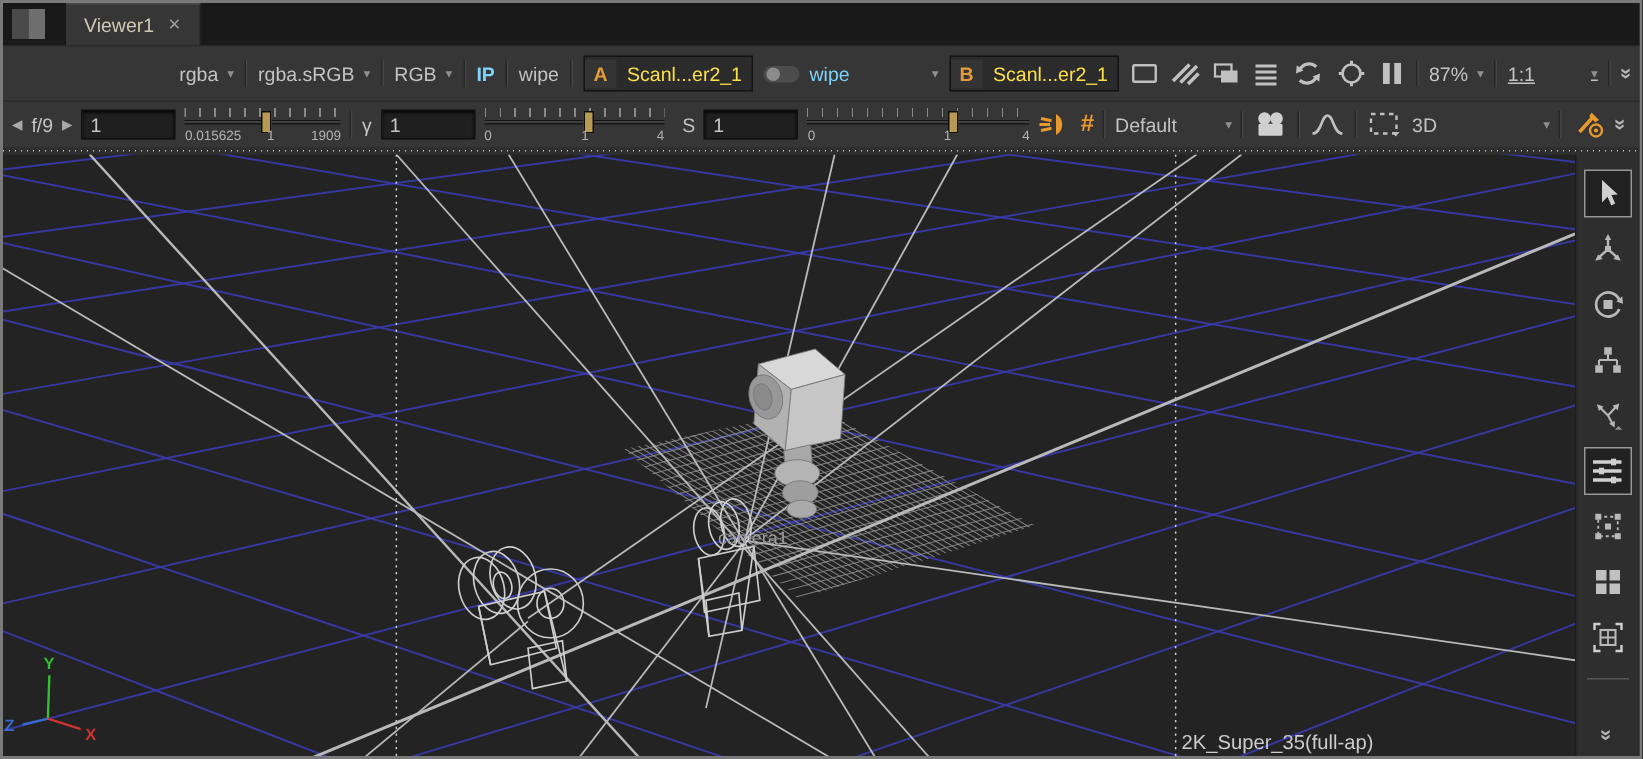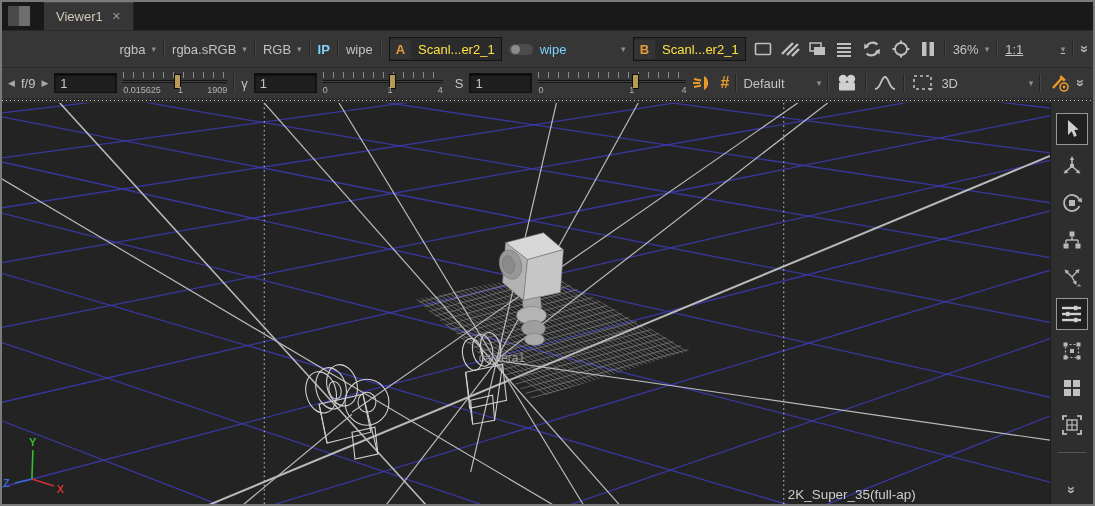--- a/index.html
+++ b/index.html
@@ -159,21 +159,21 @@
       </svg>
     </div>
     <div class="ibtn">
       <svg class="ic" width="18" height="18">
         <rect x="3" y="2" width="4.5" height="14" fill="#c0c0c0"></rect>
         <rect x="10.5" y="2" width="4.5" height="14" fill="#c0c0c0"></rect>
       </svg>
     </div>
     <div class="sep"></div>
     <div class="dd">
-      <span>36%</span>
+      <span>87%</span>
       <span class="caret">▾</span>
     </div>
     <div class="sep"></div>
     <div class="dd" style="width:60px;text-decoration:underline;">
       <span>1:1</span>
       <span class="caret" style="margin-left:auto;">▾</span>
     </div>
     <div class="sep"></div>
     <span class="chev">»</span>
   </div>

